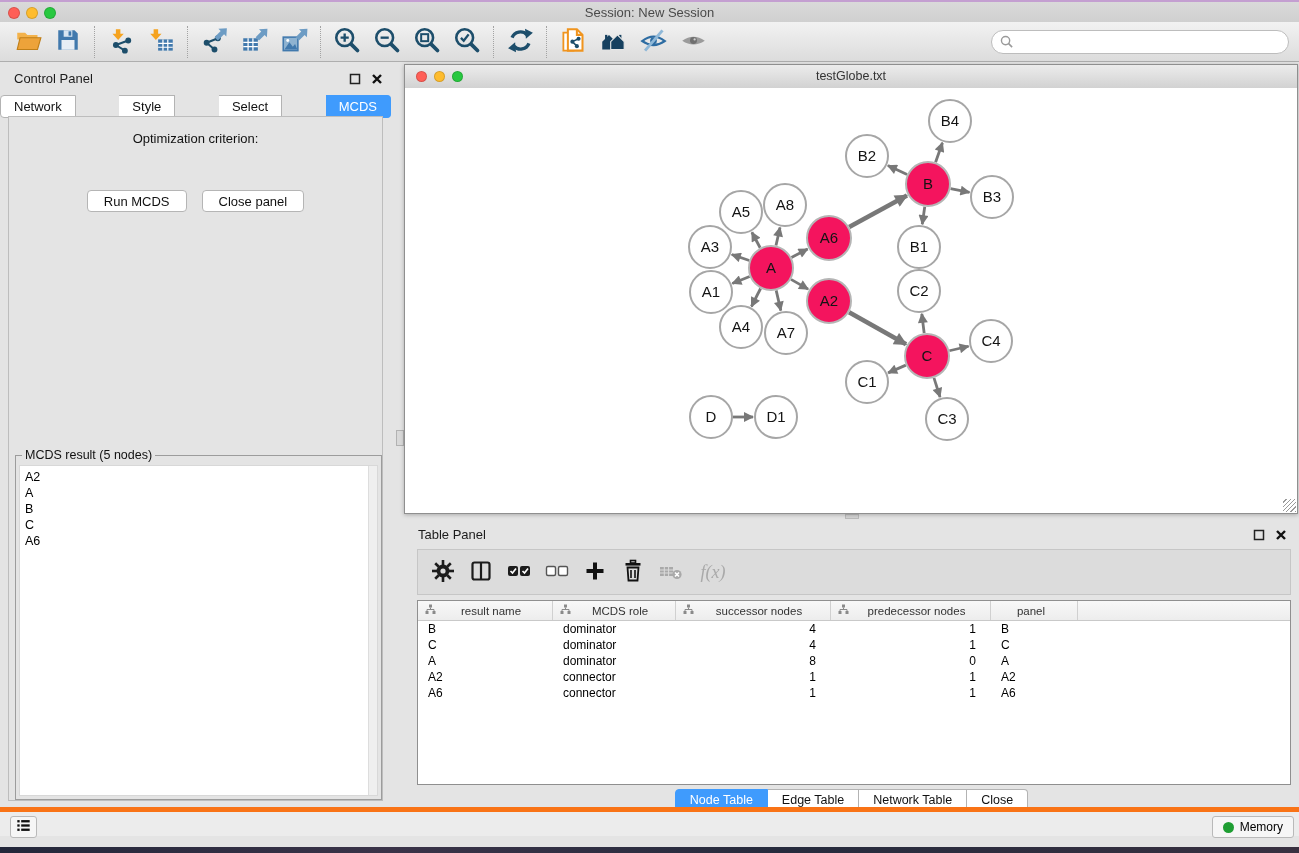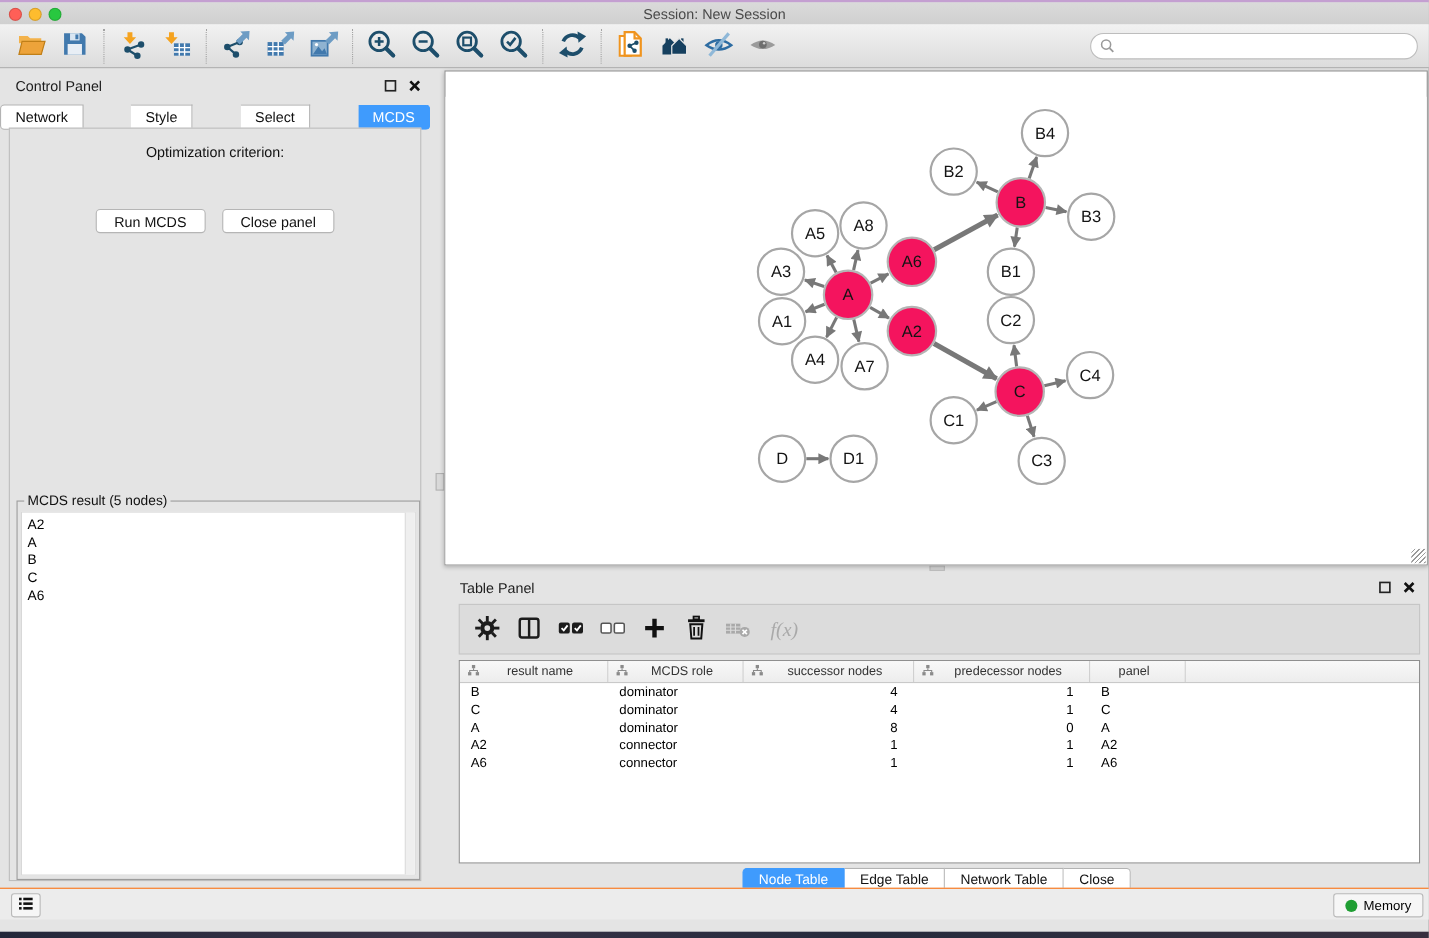--- a/index.html
+++ b/index.html
@@ -69,21 +69,21 @@
   .tp-table{position:absolute;left:13px;right:8px;top:80px;height:185px;background:#fff;border:1px solid #8f8f8f;box-sizing:border-box;overflow:hidden;}
   .th-row{display:flex;height:20px;background:linear-gradient(#f8f8f8,#ededed);border-bottom:1px solid #c9c9c9;box-sizing:border-box;}
   .th-cell{display:flex;align-items:center;border-right:1px solid #d0d0d0;box-sizing:border-box;font-size:11.5px;color:#333;height:100%;}
   .th-cell .hicon{margin-left:7px;}
   .th-cell .lbl{flex:1;text-align:center;padding-right:6px;}
   .td-row{display:flex;height:16px;}
   .td-cell{font-size:12px;color:#000;box-sizing:border-box;line-height:16px;white-space:nowrap;overflow:hidden;}
   .tp-tabs{position:absolute;left:0;right:0;top:269px;display:flex;justify-content:center;}
   .tp-tabs .seg{padding:3px 14px;font-size:12.5px;}
   
-  .statusbar{position:absolute;left:0;top:807px;width:100%;height:29px;background:#ececec;border-top:1px solid #f97316;box-sizing:border-box;}
+  .statusbar{position:absolute;left:0;top:807px;width:100%;height:29px;background:#ececec;border-top:5px solid #f97316;box-sizing:border-box;}
   .sb-left{position:absolute;left:10px;top:4px;width:27px;height:22px;background:#f6f6f6;border:1px solid #b9b9b9;border-radius:3px;
      display:flex;align-items:center;justify-content:center;box-sizing:border-box;}
   .sb-mem{position:absolute;right:5px;top:4px;height:22px;background:#f6f6f6;border:1px solid #b9b9b9;border-radius:3px;
      display:flex;align-items:center;gap:6px;padding:0 10px;box-sizing:border-box;}
   .sb-mem .dot{width:11px;height:11px;border-radius:50%;background:#1f9e33;}
   .sb-mem .lbl{font-size:12px;color:#000;}
   .desktop-strip{position:absolute;left:0;top:847px;width:100%;height:6px;
      background:linear-gradient(90deg,#23273a,#3a3348 30%,#262b3d 60%,#383040);}
   button{cursor:default;}
 </style>
@@ -272,20 +272,26 @@
             <div class="vscroll"></div>
         </div>
       </div>
     </div>
   </div>
 
   <div class="grip-v"></div>
   <div class="grip-h"></div>
 
   <div class="nw">
+    <div class="nw-titlebar">
+      <span class="tl2 red"></span>
+      <span class="tl2 yellow"></span>
+      <span class="tl2 green"></span>
+      <div class="title">testGlobe.txt</div>
+    </div>
     <div class="nw-canvas">
       <svg width="892" height="425" viewBox="0 0 892 425">
           <defs>
             <marker id="arr" viewBox="0 0 10 10" refX="9" refY="5" markerWidth="12" markerHeight="10" orient="auto" markerUnits="userSpaceOnUse">
               <path d="M0 0 L10 5 L0 10 z" fill="#787878"></path>
             </marker>
             <marker id="arrT" viewBox="0 0 10 10" refX="9" refY="5" markerWidth="16" markerHeight="13" orient="auto" markerUnits="userSpaceOnUse">
               <path d="M0 0 L10 5 L0 10 z" fill="#787878"></path>
             </marker>
           </defs>

